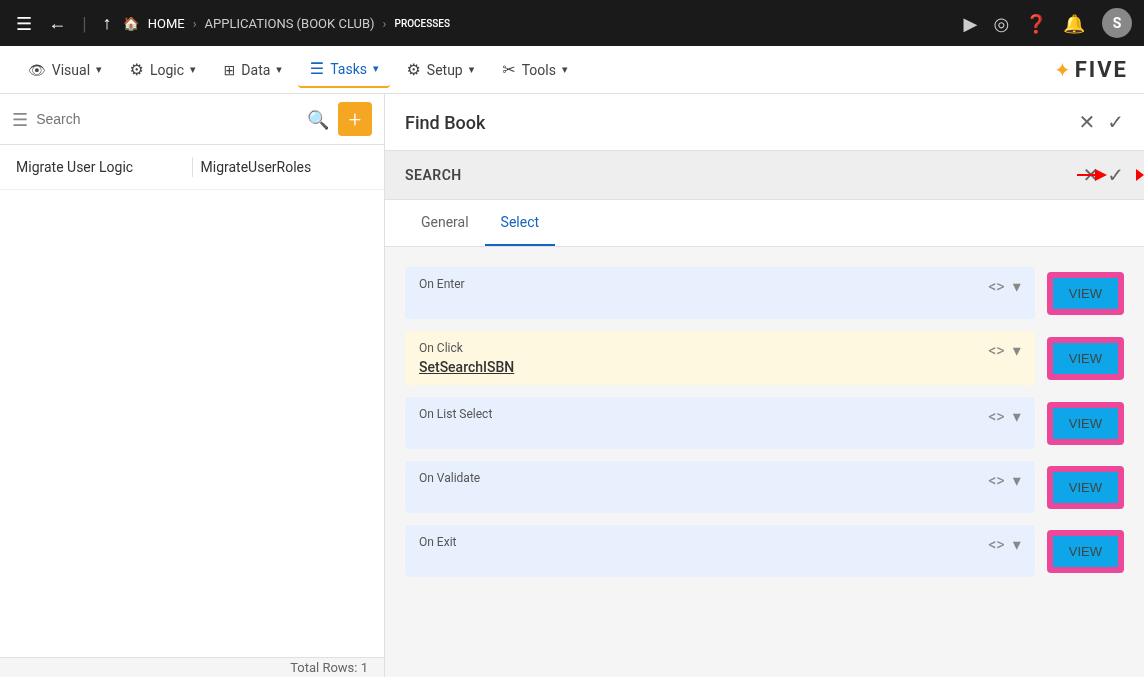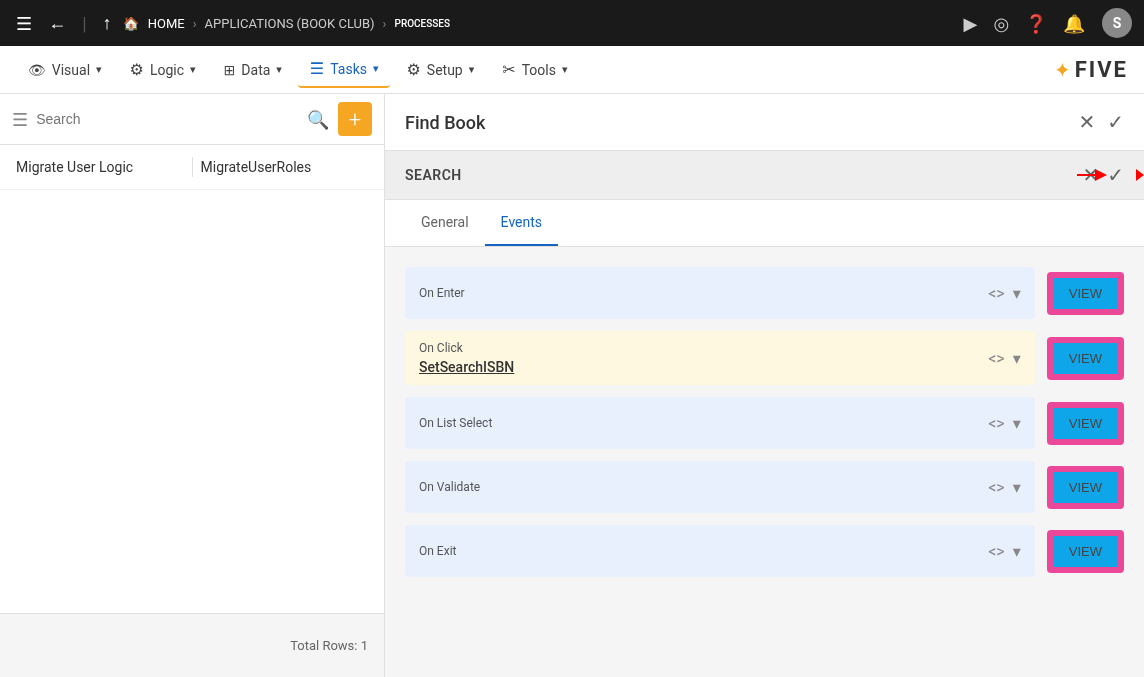--- a/index.html
+++ b/index.html
@@ -106,21 +106,21 @@
       display: flex;
       align-items: center;
       padding: 12px 16px;
       border-bottom: 1px solid #f0f0f0;
       cursor: pointer;
     }
     .row-title { flex: 1; color: #333; font-size: 14px; }
     .row-divider { width: 1px; background: #e0e0e0; height: 20px; margin: 0 8px; }
     .row-action { flex: 1; color: #333; font-size: 14px; }
     .table-footer {
-      padding: 24px 16px;
+      padding: 2px 16px;
       background: #f5f5f5;
       border-top: 1px solid #e0e0e0;
       text-align: right;
       font-size: 13px;
       color: #666;
     }
 
     
     .right-panel {
       flex: 1;
@@ -195,21 +195,21 @@
       display: flex;
       align-items: center;
       gap: 12px;
     }
     .event-field {
       flex: 1;
       background: #e8f0fe;
       border-radius: 4px;
       padding: 10px 14px;
       display: flex;
-      align-items: center;
+      align-items: flex-start;
       justify-content: space-between;
       min-height: 52px;
     }
     .event-field.has-value {
       background: #fff8e1;
     }
     .event-label {
       font-size: 12px;
       color: #555;
     }
@@ -359,21 +359,21 @@
               </marker>
             </defs>
             <line x1="0" y1="10" x2="24" y2="10" stroke="red" stroke-width="2" marker-end="url(#arrowhead)"></line>
           </svg>
         </span>
       </div>
     </div>
 
     <div class="tabs">
       <div class="tab">General</div>
-      <div class="tab active">Events</div>
+      <div class="tab active">Select</div>
     </div>
 
     <div class="events-content">
 
       <div class="event-row">
         <div class="event-field">
           <div class="event-field-content">
             <div class="event-label">On Enter</div>
           </div>
           <div class="event-field-icons">

